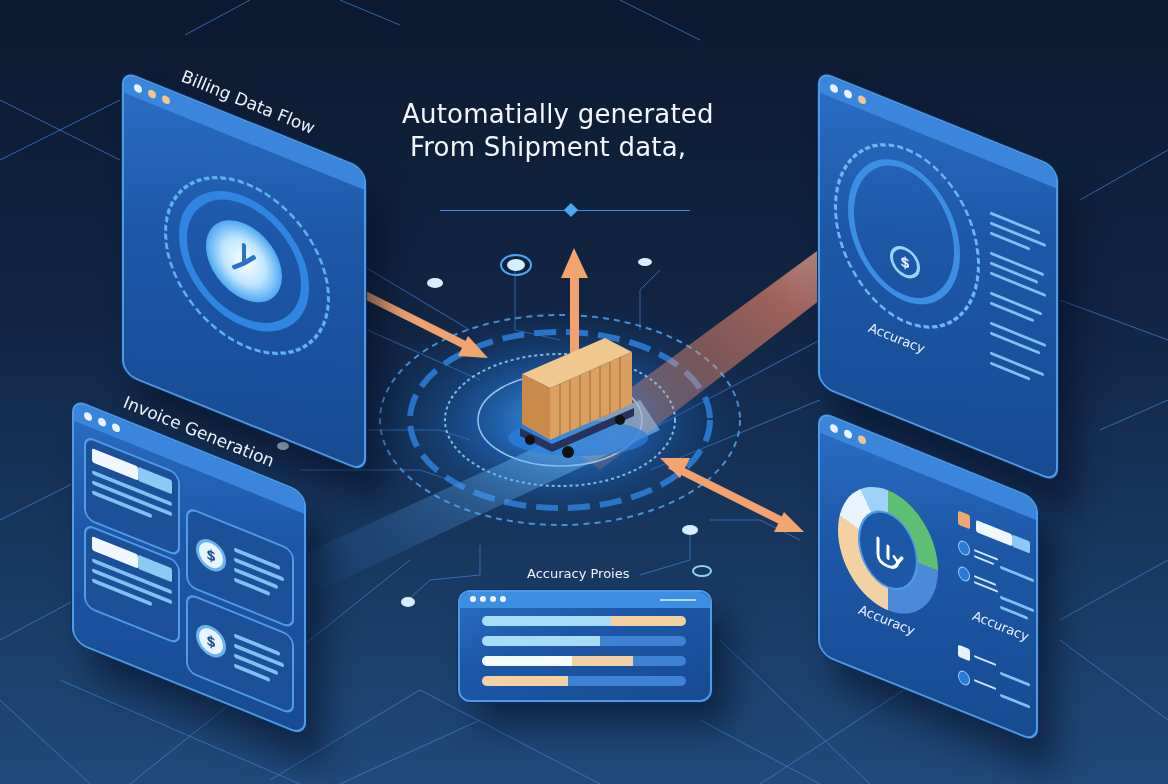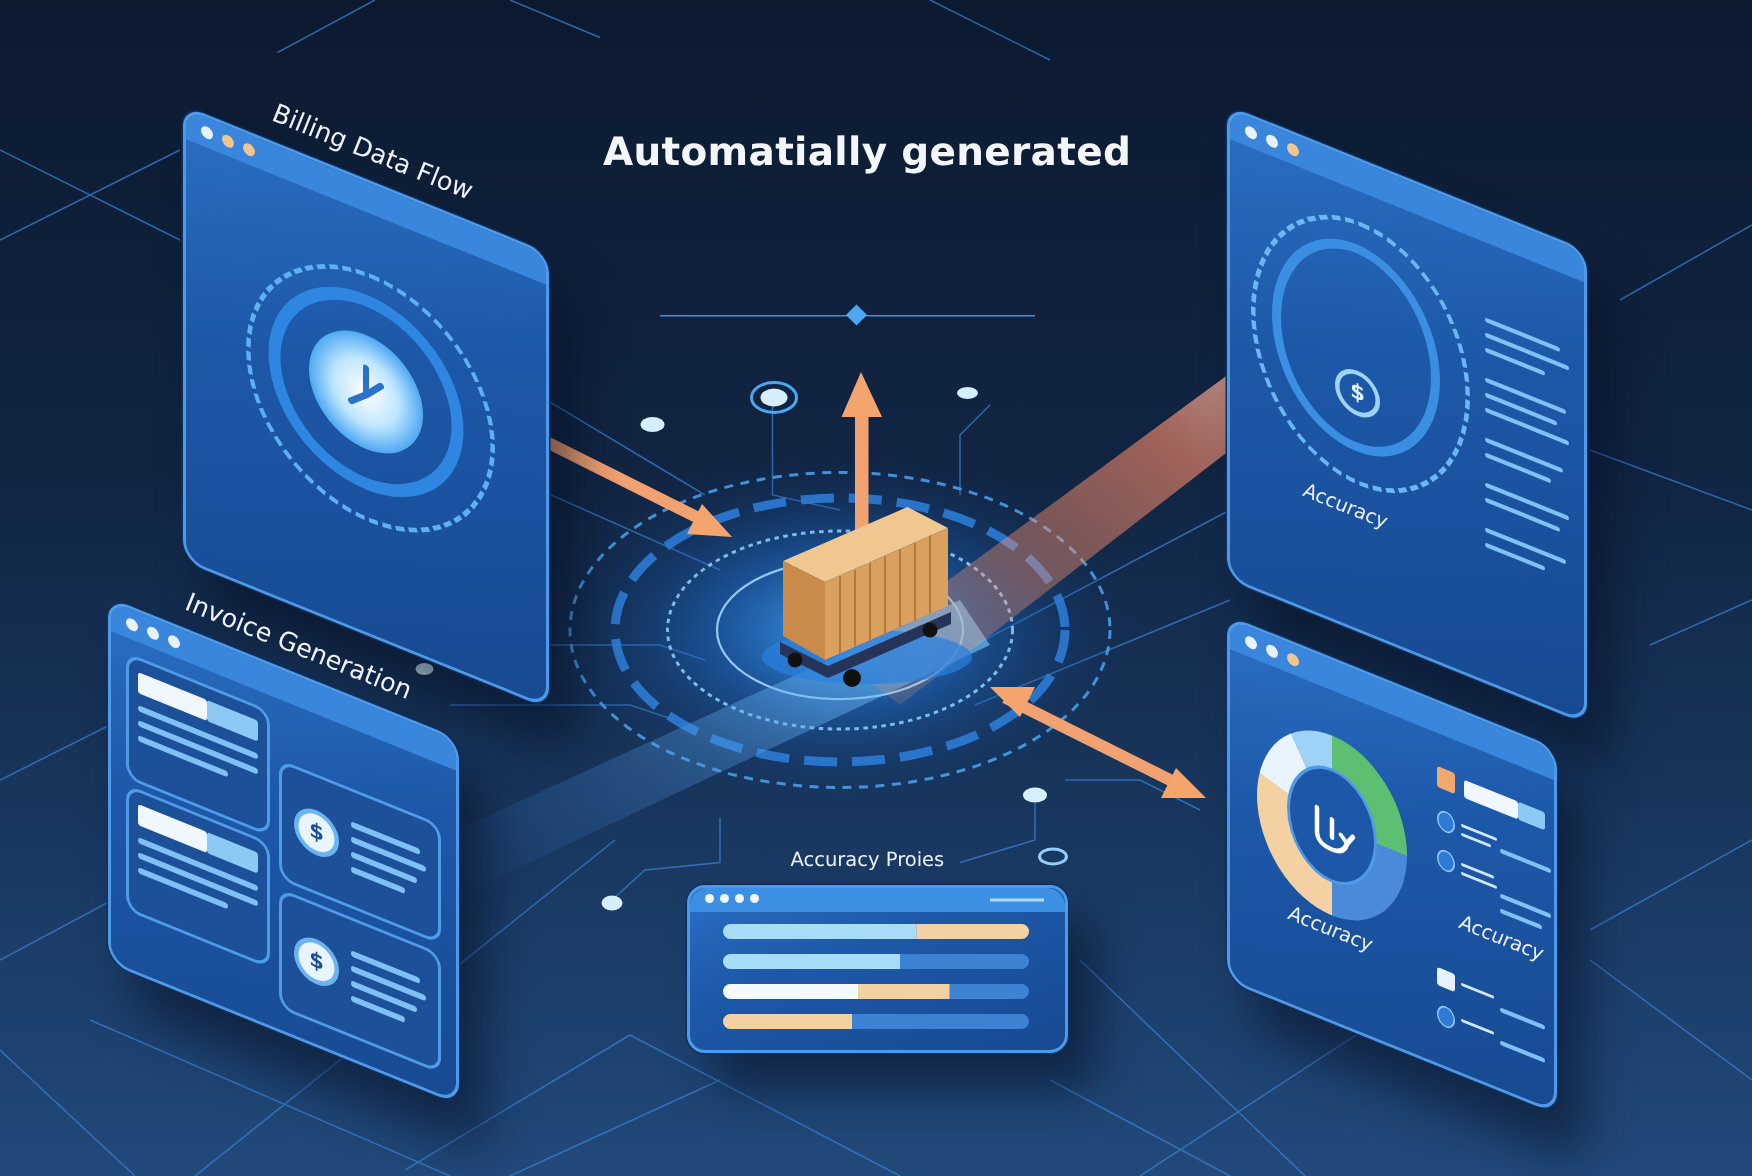--- a/index.html
+++ b/index.html
@@ -1,21 +1,21 @@
 <!DOCTYPE html>
 <html><head>
 <meta charset="utf-8">
 <style>
   html,body{margin:0;padding:0;}
   body{width:1168px;height:784px;overflow:hidden;position:relative;
     background:linear-gradient(180deg,#0c1a30 0%,#112543 40%,#1a3a63 75%,#21497a 100%);
     font-family:"DejaVu Sans","Liberation Sans",sans-serif;color:#fff;}
   .abs{position:absolute;}
   svg.bg{position:absolute;left:0;top:0;width:1168px;height:784px;}
-  .headline{position:absolute;left:402px;top:86px;width:360px;font-size:26px;line-height:33px;color:#f3f6fb;font-weight:700;letter-spacing:0.2px;}
+  .headline{position:absolute;left:402px;top:98px;width:360px;font-size:26px;line-height:33px;color:#f3f6fb;font-weight:400;letter-spacing:0.2px;}
   .headline div{white-space:nowrap;}
   .headline .l2{padding-left:8px;}
   .headline .l3{padding-left:4px;}
   .divider{position:absolute;left:440px;top:210px;width:250px;height:1px;background:#3f8de0;}
   .diamond{position:absolute;left:566px;top:205px;width:10px;height:10px;background:#4aa8f2;transform:rotate(45deg);}
 
   .panel{position:absolute;border-radius:14px;
     background:linear-gradient(160deg,#2a6fc4 0%,#1d58a8 40%,#174a92 100%);
     border:2px solid #4e9ae8;box-shadow:0 0 0 1px #0f2f5e, 18px 24px 30px rgba(5,15,35,.55);}
   .panel .bar{position:absolute;left:0;right:0;top:0;height:20px;border-radius:12px 12px 0 0;background:#3a86dc;}
@@ -154,20 +154,21 @@
     </g>
     <polygon points="520,428 552,444 634,408 634,416 552,452 520,436" fill="#26345a"></polygon>
     <circle cx="530" cy="440" r="5" fill="#111"></circle>
     <circle cx="568" cy="452" r="6" fill="#111"></circle>
     <circle cx="620" cy="420" r="5" fill="#111"></circle>
   </g>
 </svg>
 
 <div class="headline">
   <div class="l1">Automatially generated</div>
+  <div class="l2">From Shipment data,</div>
 </div>
 <div class="divider"></div>
 <div class="diamond"></div>
 
 <div class="panel" id="billing">
   <div class="bar">
     <span class="dot" style="left:10px;background:#e8f2ff"></span>
     <span class="dot" style="left:24px;background:#f0c58e"></span>
     <span class="dot" style="left:38px;background:#f0c58e"></span>
   </div>

